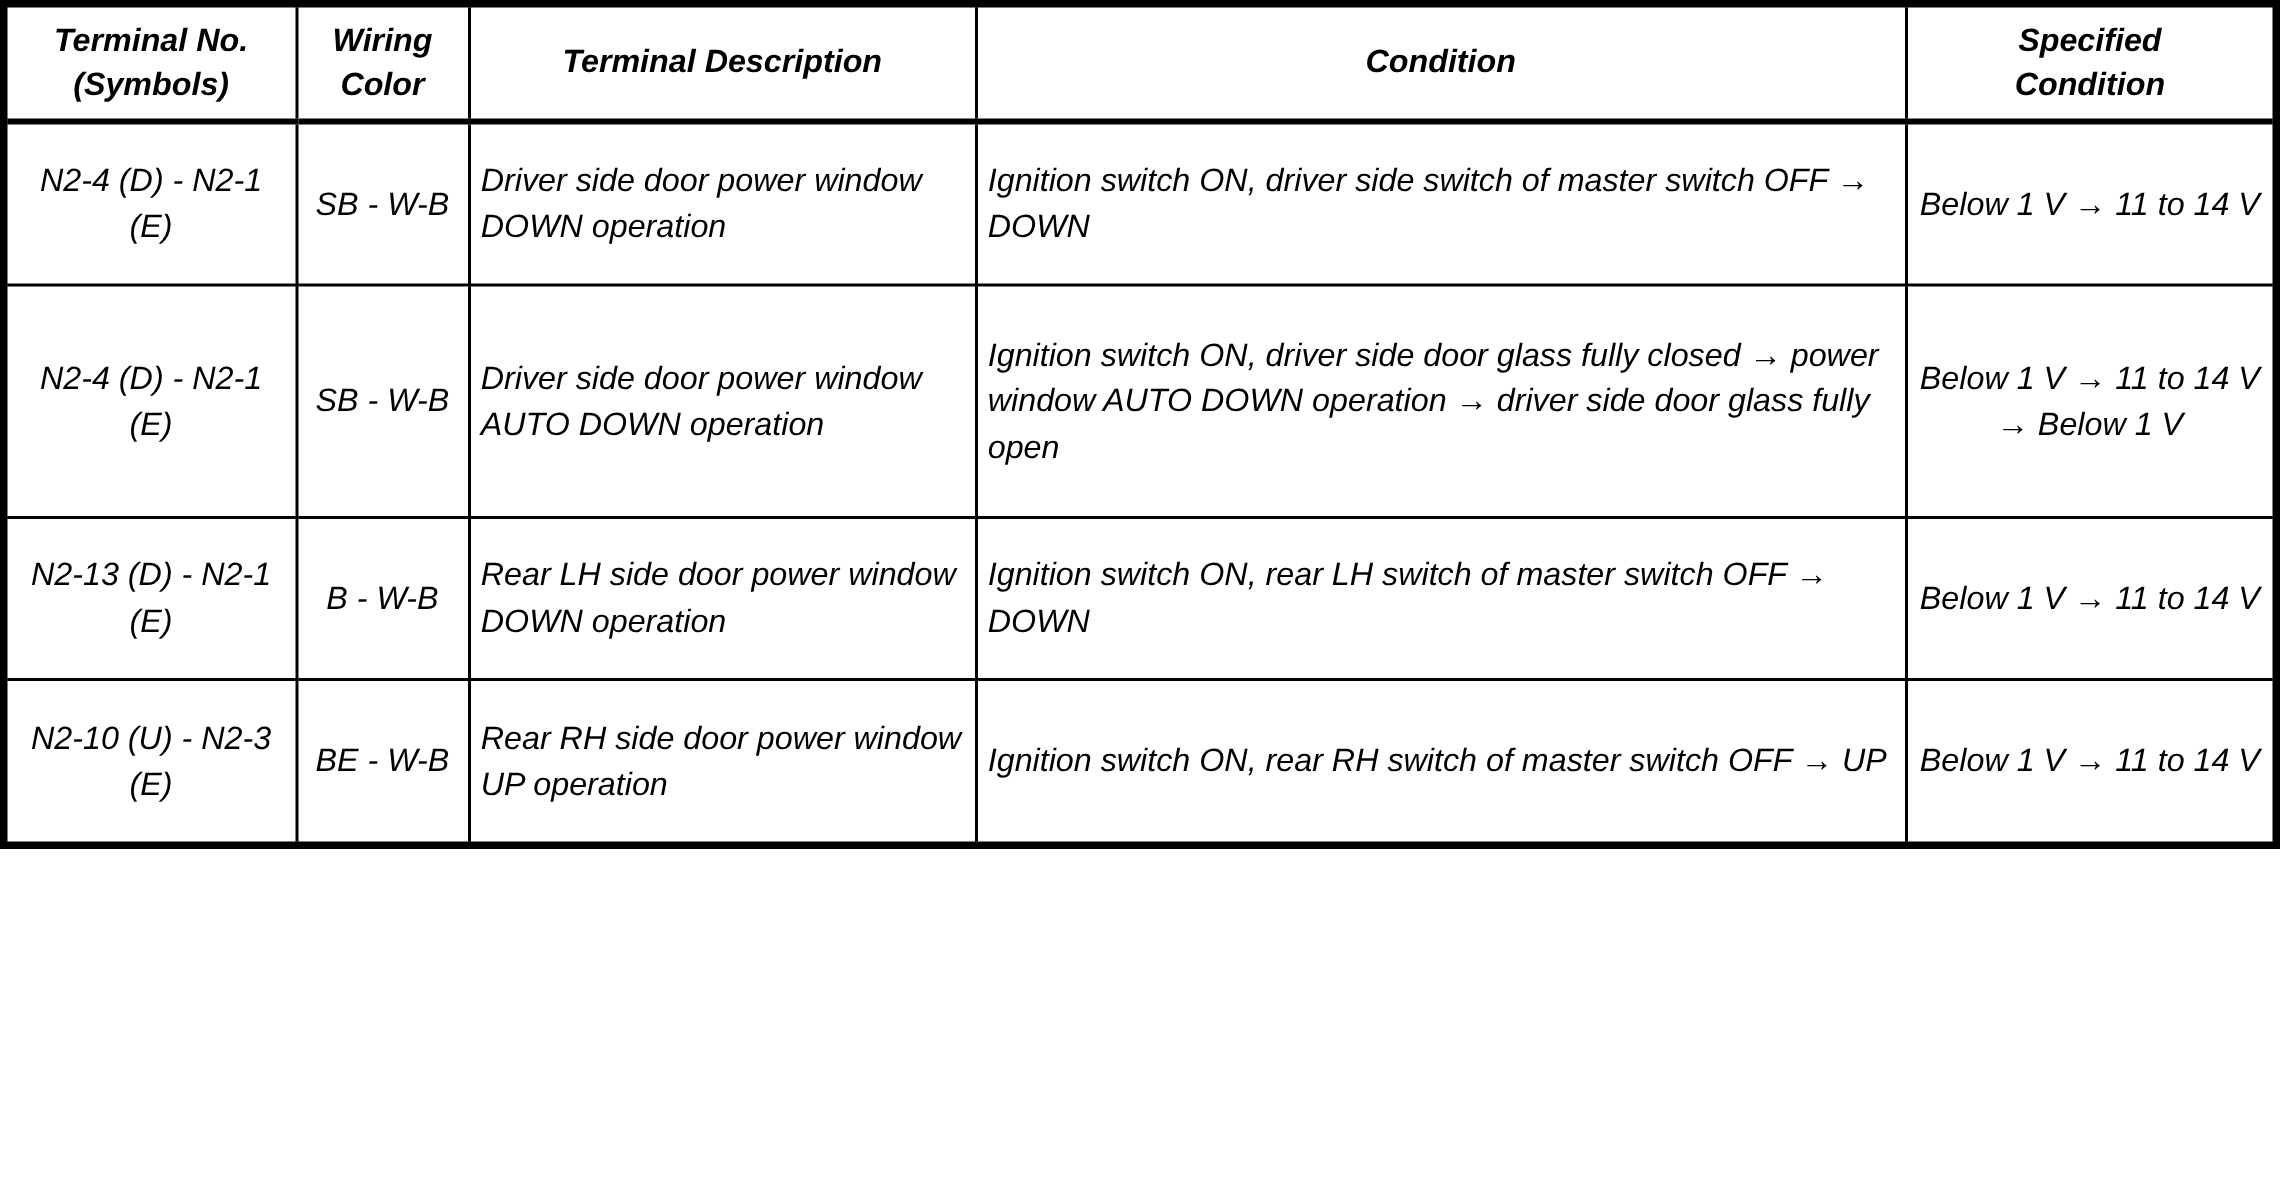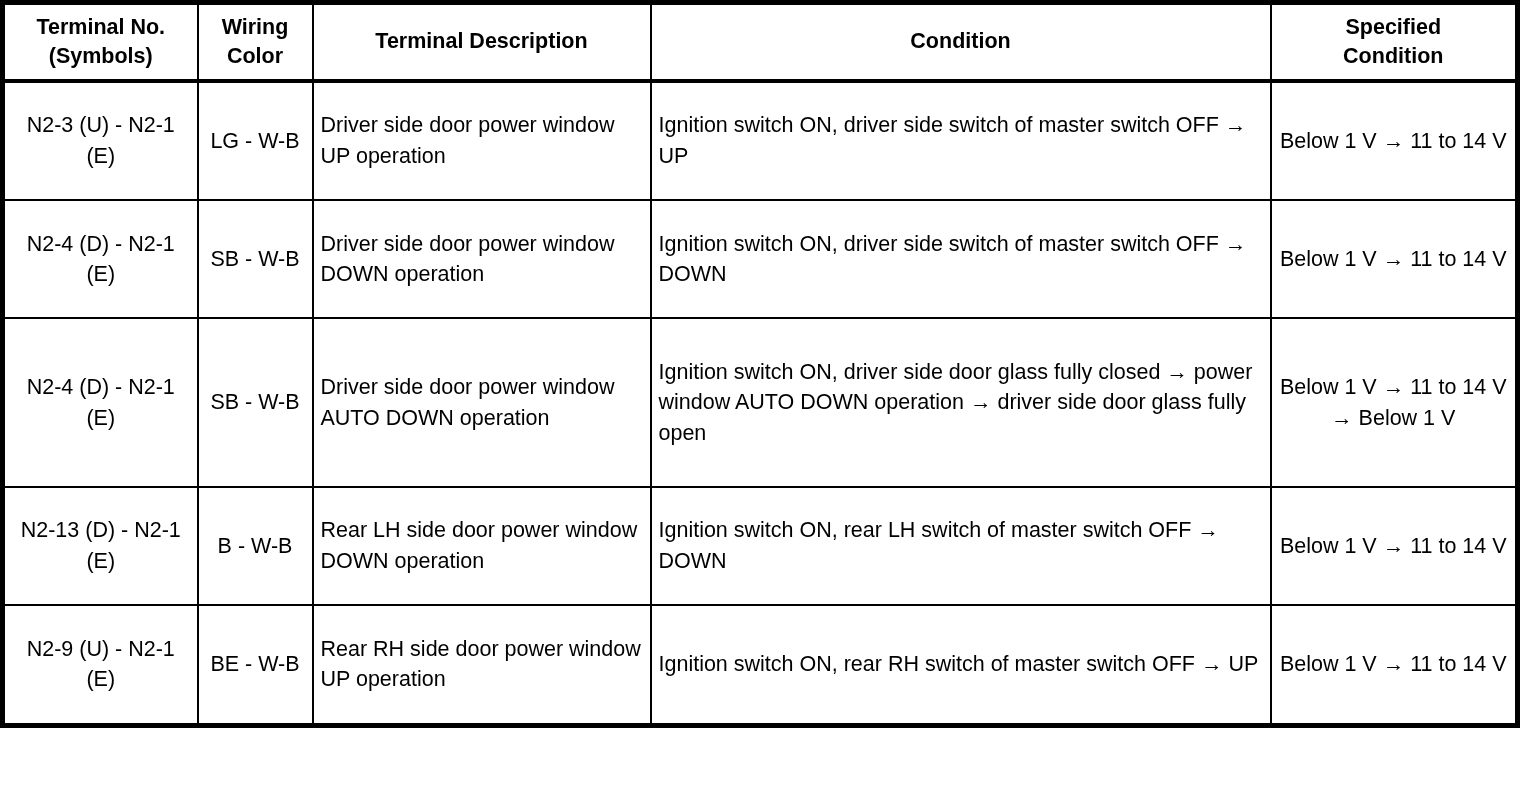--- a/index.html
+++ b/index.html
@@ -10,26 +10,27 @@
   body {
     width: 1520px;
     height: 796px;
     font-family: "Liberation Sans", sans-serif;
     color: #000000;
     overflow: hidden;
   }
 
   #terminal-table {
     width: 1520px;
-    height: 728px;
+    height: 566px;
     box-sizing: border-box;
     border-collapse: collapse;
     border: 5px solid #000000;
     table-layout: fixed;
     background: #ffffff;
+    font-style: italic;
   }
 
   #terminal-table td,
   #terminal-table th {
     border: 2px solid #000000;
     padding: 4px 7px;
     font-size: 21.5px;
     line-height: 1.42;
     vertical-align: middle;
     background: #ffffff;
@@ -87,27 +88,20 @@
       <th>Terminal Description</th>
       <th>Condition</th>
       <th>
         <span>Specified</span><br>
         <span>Condition</span>
       </th>
     </tr>
   </thead>
   <tbody id="table-body">
       <tr>
-        <td class="cell-terminal">N2-3 (U) - N2-1 (E)</td>
-        <td class="cell-wiring">LG - W-B</td>
-        <td class="cell-desc">Driver side door power window UP operation</td>
-        <td class="cell-cond">Ignition switch ON, driver side switch of master switch OFF → UP</td>
-        <td class="cell-spec">Below 1 V → 11 to 14 V</td>
-      </tr>
-      <tr>
         <td class="cell-terminal">N2-4 (D) - N2-1 (E)</td>
         <td class="cell-wiring">SB - W-B</td>
         <td class="cell-desc">Driver side door power window DOWN operation</td>
         <td class="cell-cond">Ignition switch ON, driver side switch of master switch OFF → DOWN</td>
         <td class="cell-spec">Below 1 V → 11 to 14 V</td>
       </tr>
       <tr class="row-thick-bottom">
         <td class="cell-terminal">N2-4 (D) - N2-1 (E)</td>
         <td class="cell-wiring">SB - W-B</td>
         <td class="cell-desc">Driver side door power window AUTO DOWN operation</td>
@@ -115,20 +109,20 @@
         <td class="cell-spec">Below 1 V → 11 to 14 V → Below 1 V</td>
       </tr>
       <tr>
         <td class="cell-terminal">N2-13 (D) - N2-1 (E)</td>
         <td class="cell-wiring">B - W-B</td>
         <td class="cell-desc">Rear LH side door power window DOWN operation</td>
         <td class="cell-cond">Ignition switch ON, rear LH switch of master switch OFF → DOWN</td>
         <td class="cell-spec">Below 1 V → 11 to 14 V</td>
       </tr>
       <tr>
-        <td class="cell-terminal">N2-9 (U) - N2-1 (E)</td>
+        <td class="cell-terminal">N2-10 (U) - N2-3 (E)</td>
         <td class="cell-wiring">BE - W-B</td>
         <td class="cell-desc">Rear RH side door power window UP operation</td>
         <td class="cell-cond">Ignition switch ON, rear RH switch of master switch OFF → UP</td>
         <td class="cell-spec">Below 1 V → 11 to 14 V</td>
       </tr>
     </tbody>
 </table>
 
 </body></html>

